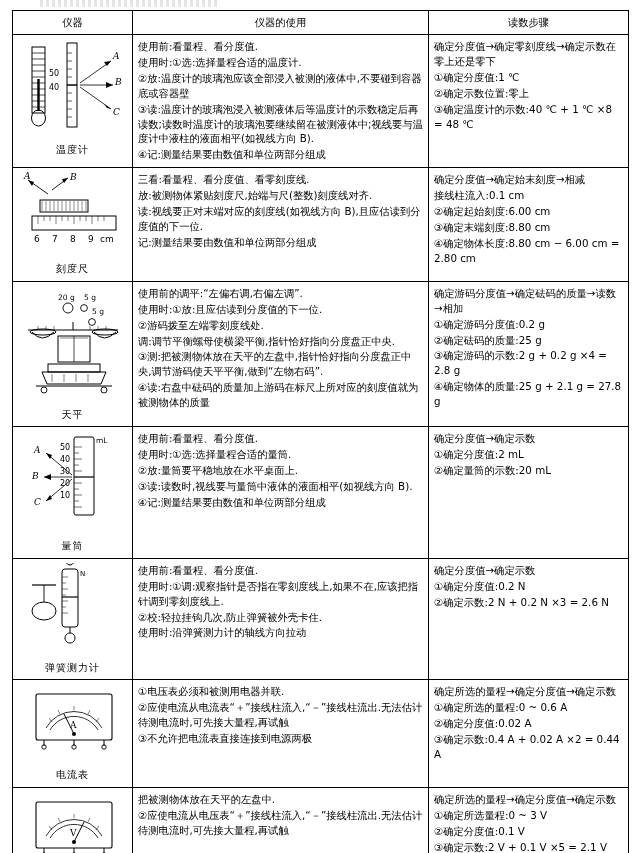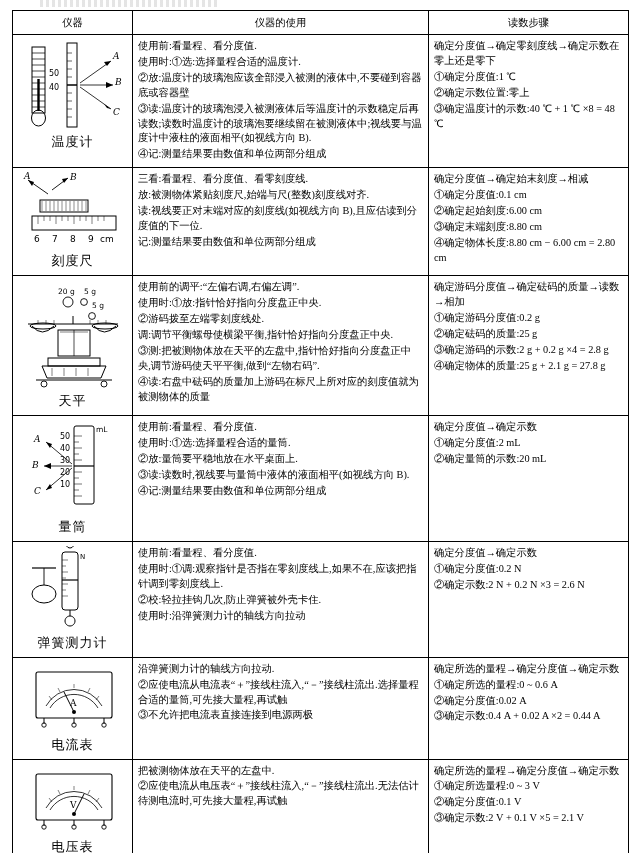--- a/index.html
+++ b/index.html
@@ -35,25 +35,25 @@
   }
   .col-a{width:120px;}
   .col-b{width:296px;}
   .col-c{width:200px;}
   .cell-instrument{
     text-align:center;
     vertical-align:middle;
     padding:6px 2px 4px 2px;
   }
   .inst-name{
-    font-size:13px;
-    margin-top:2px;
+    font-size:10px;
+    margin-top:12px;
     letter-spacing:1px;
   }
-  .usage p, .steps p{margin:0;text-indent:0;font-family:Liberation Serif, serif;}
+  .usage p, .steps p{margin:0;text-indent:0;}
   .usage p{margin-bottom:1px;}
   .steps p{margin-bottom:1px;}
   svg{display:block;margin:0 auto;}
   .fig-wrap{display:block;}
   
   .tophint{
     position:absolute;top:0;left:40px;width:180px;height:7px;
     background:repeating-linear-gradient(90deg,#cfcfcf 0 3px,#ffffff 3px 6px);
     opacity:.55;
   }
@@ -195,21 +195,21 @@
           <div class="inst-name">刻度尺</div>
         </td>
         <td class="usage">
           <p>三看:看量程、看分度值、看零刻度线.</p>
           <p>放:被测物体紧贴刻度尺,始端与尺(整数)刻度线对齐.</p>
           <p>读:视线要正对末端对应的刻度线(如视线方向 B),且应估读到分度值的下一位.</p>
           <p>记:测量结果要由数值和单位两部分组成</p>
         </td>
         <td class="steps">
           <p>确定分度值→确定始末刻度→相减</p>
-          <p>①确定分度值:0.1 cm</p>
+          <p>接线柱流入:0.1 cm</p>
           <p>②确定起始刻度:6.00 cm</p>
           <p>③确定末端刻度:8.80 cm</p>
           <p>④确定物体长度:8.80 cm − 6.00 cm = 2.80 cm</p>
         </td>
       </tr>
 
       <tr>
         <td class="cell-instrument">
           <span class="fig-wrap">
           <svg width="112" height="110" viewBox="0 0 112 110">
@@ -246,21 +246,21 @@
             </g>
             <line x1="18" y1="100" x2="94" y2="100" stroke="#000" stroke-width="1.2"></line>
             <circle cx="26" cy="104" r="3" fill="none" stroke="#000" stroke-width=".9"></circle>
             <circle cx="86" cy="104" r="3" fill="none" stroke="#000" stroke-width=".9"></circle>
           </svg>
           </span>
           <div class="inst-name">天平</div>
         </td>
         <td class="usage">
           <p>使用前的调平:“左偏右调,右偏左调”.</p>
-          <p>使用时:①放:指针恰好指向分度盘正中央.</p>
+          <p>使用时:①放:且应估读到分度值的下一位.</p>
           <p>②游码拨至左端零刻度线处.</p>
           <p>调:调节平衡螺母使横梁平衡,指针恰好指向分度盘正中央.</p>
           <p>③测:把被测物体放在天平的左盘中,指针恰好指向分度盘正中央,调节游码使天平平衡,做到“左物右码”.</p>
           <p>④读:右盘中砝码的质量加上游码在标尺上所对应的刻度值就为被测物体的质量</p>
         </td>
         <td class="steps">
           <p>确定游码分度值→确定砝码的质量→读数→相加</p>
           <p>①确定游码分度值:0.2 g</p>
           <p>②确定砝码的质量:25 g</p>
           <p>③确定游码的示数:2 g + 0.2 g ×4 = 2.8 g</p>
@@ -381,22 +381,22 @@
             <line x1="56" y1="56" x2="56" y2="62" stroke="#000" stroke-width="1"></line>
             <line x1="86" y1="56" x2="86" y2="62" stroke="#000" stroke-width="1"></line>
             <circle cx="26" cy="63" r="2.2" fill="none" stroke="#000" stroke-width=".9"></circle>
             <circle cx="56" cy="63" r="2.2" fill="none" stroke="#000" stroke-width=".9"></circle>
             <circle cx="86" cy="63" r="2.2" fill="none" stroke="#000" stroke-width=".9"></circle>
           </svg>
           </span>
           <div class="inst-name">电流表</div>
         </td>
         <td class="usage">
-          <p>沿弹簧测力计的轴线方向拉动.</p>
-          <p>②应使电流从电流表“＋”接线柱流入,“－”接线柱流出.选择量程合适的量筒,可先接大量程,再试触</p>
+          <p>①电压表必须和被测用电器并联.</p>
+          <p>②应使电流从电流表“＋”接线柱流入,“－”接线柱流出.无法估计待测电流时,可先接大量程,再试触</p>
           <p>③不允许把电流表直接连接到电源两极</p>
         </td>
         <td class="steps">
           <p>确定所选的量程→确定分度值→确定示数</p>
           <p>①确定所选的量程:0 ~ 0.6 A</p>
           <p>②确定分度值:0.02 A</p>
           <p>③确定示数:0.4 A + 0.02 A ×2 = 0.44 A</p>
         </td>
       </tr>
 

